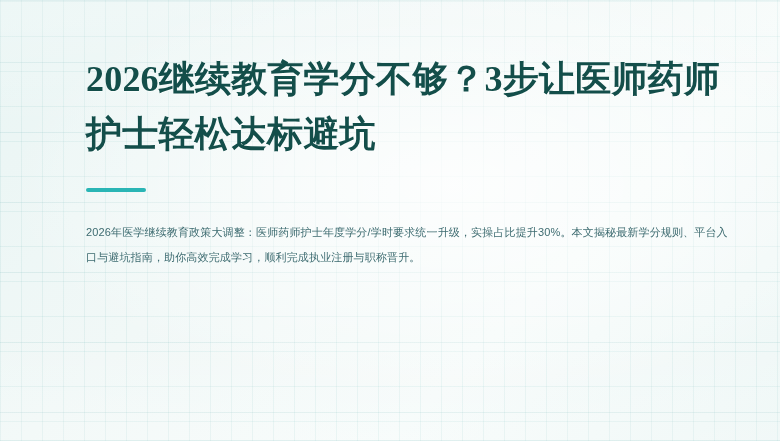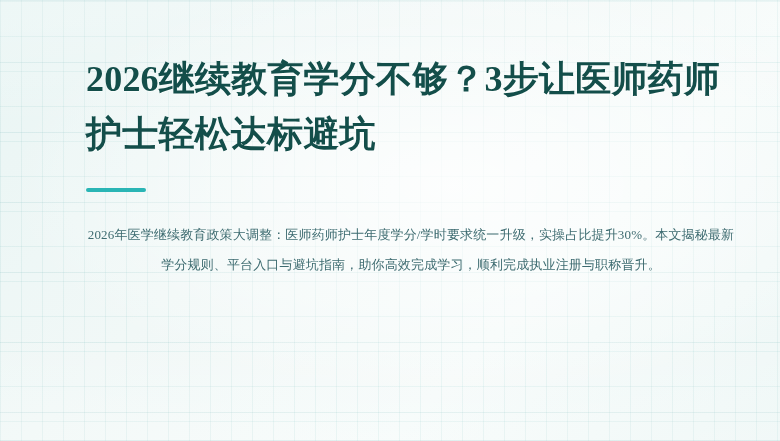--- a/index.html
+++ b/index.html
@@ -98,28 +98,27 @@
     margin-top: 27px;
     width: 60px;
     height: 4px;
     border-radius: 2px;
     background: #2ab5b5;
   }
 
   .cover-summary {
     margin: 0;
     margin-top: 28px;
-    font-family: Liberation Serif, serif;
-    font-size: 13px;
+    font-family: Liberation Sans, sans-serif;
+    font-size: 11px;
     font-weight: 400;
     line-height: 2.25;
     color: #3d6b70;
     max-width: 654px;
     letter-spacing: 0.15px;
-    text-align: center;
   }
 </style>
 </head>
 <body>
 
 <div class="cover-card">
 
   <div class="edge-line-top"></div>
   <div class="grid-overlay"></div>
   <div class="grid-overlay-major"></div>

